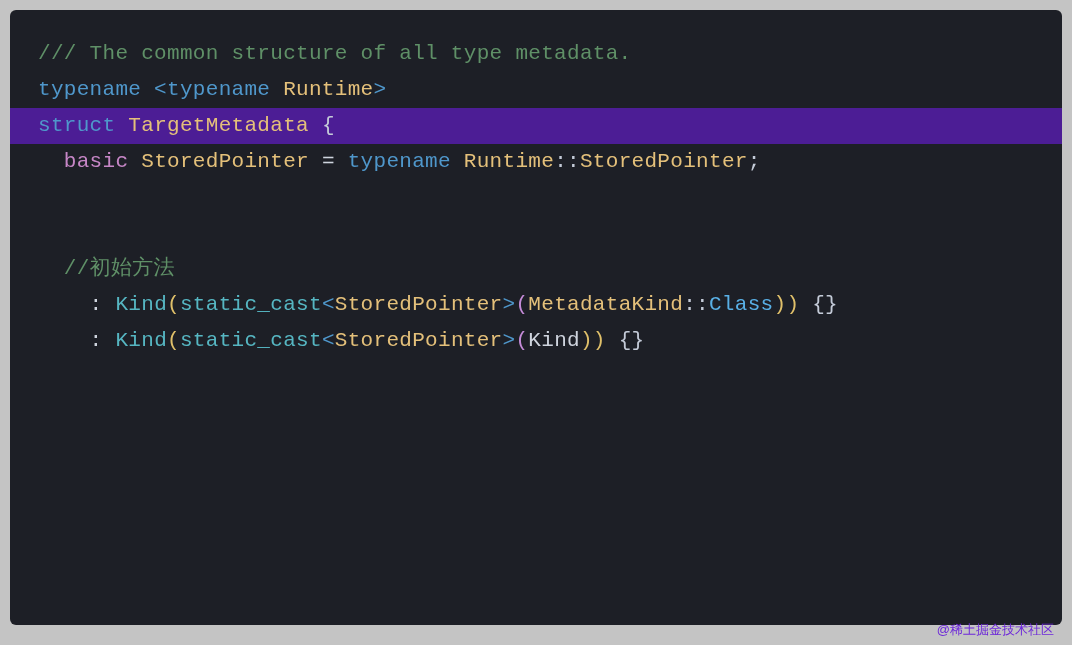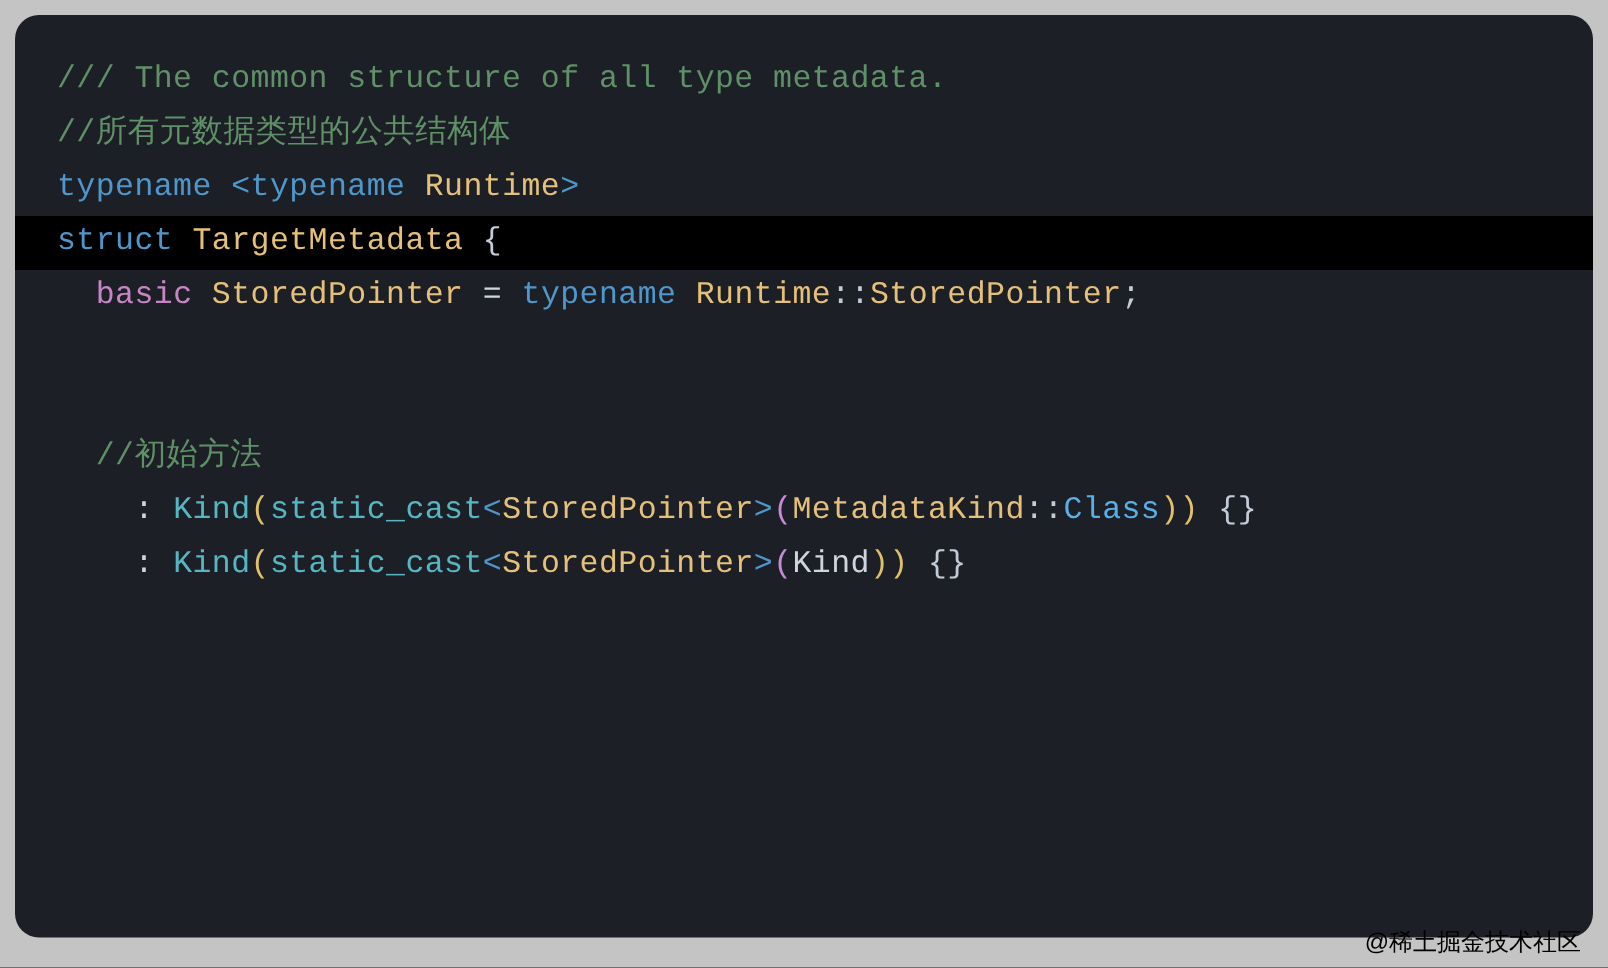--- a/index.html
+++ b/index.html
@@ -8,58 +8,57 @@
       display: flex;
       justify-content: center;
       align-items: flex-start;
       padding: 10px;
       font-family: 'Menlo', 'Consolas', 'Courier New', monospace;
     }
     .code-container {
       width: 1052px;
       height: 615px;
       background: #1d1f26;
-      border-radius: 16px;
+      border-radius: 6px;
       padding: 26px 28px;
       font-size: 21px;
       line-height: 1.71;
       letter-spacing: 0.3px;
       overflow: hidden;
       position: relative;
     }
     .line { white-space: pre; }
-    .line.highlight { background: #000000; margin: 0 -28px; padding: 0 28px; }
+    .line.highlight { background: #4c1d95; margin: 0 -28px; padding: 0 28px; }
     .comment { color: #5f9067; }
     .comment-zh { color: #5f9067; }
     .keyword { color: #4f97cb; }
     .keyword2 { color: #c686c6; }
     .type { color: #e4c07a; }
     .func { color: #56b6c2; }
     .paren { color: #e0c06a; }
     .brace { color: #c4cbd8; }
     .angle { color: #4f97cb; }
     .scope { color: #c4cbd8; }
     .white { color: #cfd4de; }
     .blue-name { color: #59b0e6; }
     .purple { color: #c58bd8; }
     .watermark {
       position: absolute;
       bottom: 6px;
       right: 18px;
-      color: #000000;
-      font-size: 16px;
+      color: #6d28d9;
+      font-size: 13px;
       font-family: sans-serif;
     }
   </style>
 </head>
 <body>
 
 <div class="code-container">
   <div class="line"><span class="comment">/// The common structure of all type metadata.</span></div>
-  <div class="line"><span class="comment-zh">//所有元数据类型的公共结构体</span></div>
   <div class="line"><span class="keyword">typename</span><span class="angle"> &lt;</span><span class="keyword">typename</span><span> </span><span class="type">Runtime</span><span class="angle">&gt;</span></div>
   <div class="line highlight"><span class="keyword">struct</span><span> </span><span class="type">TargetMetadata</span><span> </span><span class="brace">{</span></div>
   <div class="line"><span>  </span><span class="keyword2">basic</span><span> </span><span class="type">StoredPointer</span><span> </span><span class="white">=</span><span> </span><span class="keyword">typename</span><span> </span><span class="type">Runtime</span><span class="scope">::</span><span class="type">StoredPointer</span><span class="scope">;</span></div>
   <div class="line"><span></span>&nbsp;</div>
   <div class="line"><span></span>&nbsp;</div>
   <div class="line"><span>  </span><span class="comment-zh">//初始方法</span></div>
   <div class="line"><span>    </span><span class="white">:</span><span> </span><span class="func">Kind</span><span class="paren">(</span><span class="func">static_cast</span><span class="angle">&lt;</span><span class="type">StoredPointer</span><span class="angle">&gt;</span><span class="purple">(</span><span class="type">MetadataKind</span><span class="scope">::</span><span class="blue-name">Class</span><span class="paren">))</span><span> </span><span class="brace">{}</span></div>
   <div class="line"><span>    </span><span class="white">:</span><span> </span><span class="func">Kind</span><span class="paren">(</span><span class="func">static_cast</span><span class="angle">&lt;</span><span class="type">StoredPointer</span><span class="angle">&gt;</span><span class="purple">(</span><span class="white">Kind</span><span class="paren">))</span><span> </span><span class="brace">{}</span></div>
 </div>
 <div class="watermark">@稀土掘金技术社区</div>

